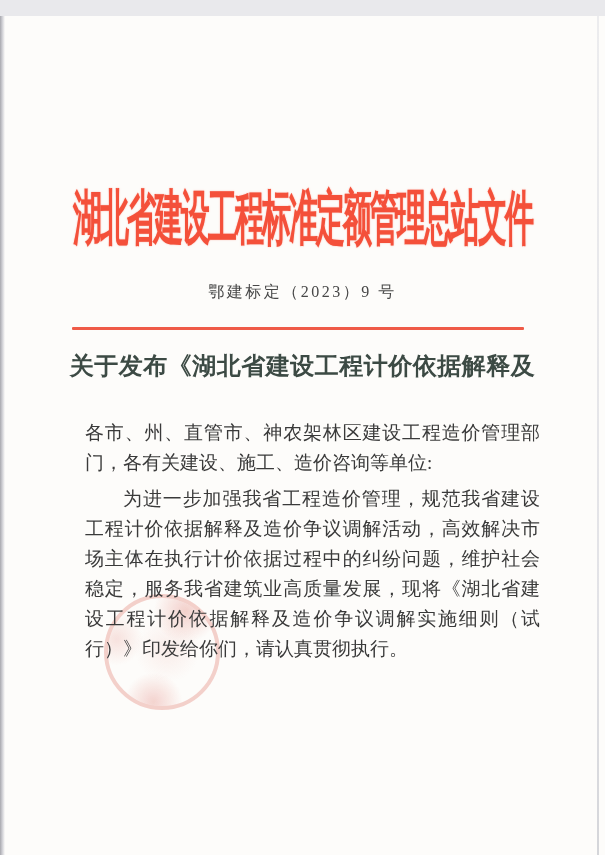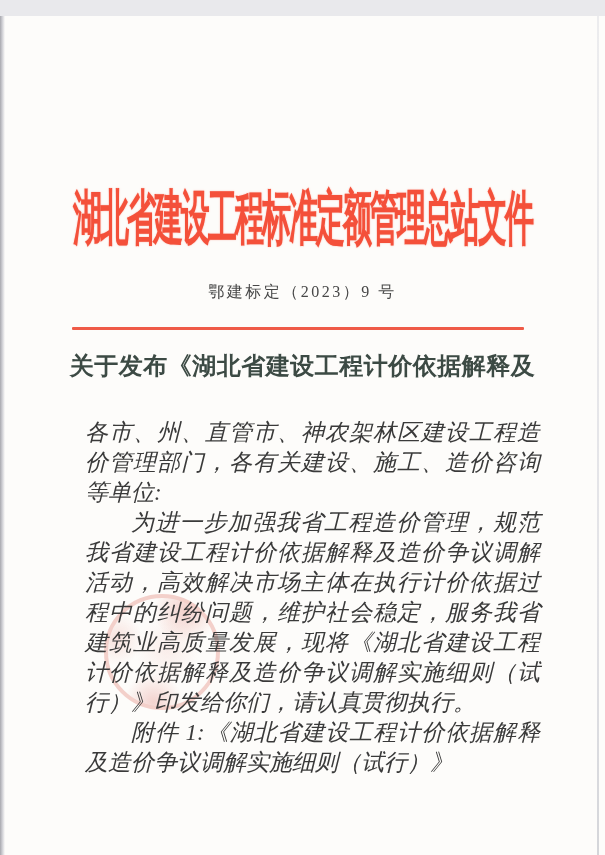--- a/index.html
+++ b/index.html
@@ -53,27 +53,26 @@
   .notice-title{
     position:absolute;left:0;top:322px;width:605px;
     text-align:center;
     font-size:24px;font-weight:bold;line-height:34.5px;
     color:var(--title_ink,#3c4a44);
     letter-spacing:.5px;
     margin-top:11px;
   }
   .doc-body{
     position:absolute;left:85px;top:402px;width:455px;
-    font-size:23px;line-height:30px;
+    font-size:19px;line-height:30px;
     color:var(--body_ink,#3a3a3a);
     text-align:justify;
-    font-style:italic;
   }
   .doc-body p{margin:0;padding:0;}
-  .doc-body p.indent{text-indent:2em;}
+  .doc-body p.indent{text-indent:2em;margin-top:6px;}
   .seal{
     position:absolute;left:104px;top:578px;width:116px;height:116px;
     border:4px solid rgba(221,106,94,.30);
     border-radius:50%;
     box-sizing:border-box;
     pointer-events:none;
   }
   .seal::before{
     content:"";
     position:absolute;left:0;top:0;right:0;bottom:0;
@@ -101,20 +100,19 @@
 
   <div class="notice-title">
     <div>关于发布《湖北省建设工程计价依据解释及</div>
   </div>
 
   <div class="seal"></div>
 
   <div class="doc-body">
     <p>各市、州、直管市、神农架林区建设工程造价管理部门，各有关建设、施工、造价咨询等单位:</p>
     <p class="indent">为进一步加强我省工程造价管理，规范我省建设工程计价依据解释及造价争议调解活动，高效解决市场主体在执行计价依据过程中的纠纷问题，维护社会稳定，服务我省建筑业高质量发展，现将《湖北省建设工程计价依据解释及造价争议调解实施细则（试行）》印发给你们，请认真贯彻执行。</p>
-    <p class="indent">附件 1:《湖北省建设工程计价依据解释及造价争议调解实施细则（试行）》</p>
   </div>
 
   <div class="edge-left"></div>
   <div class="edge-bottom"></div>
   <div class="edge-right"></div>
 
 </div>
 
 </body></html>

